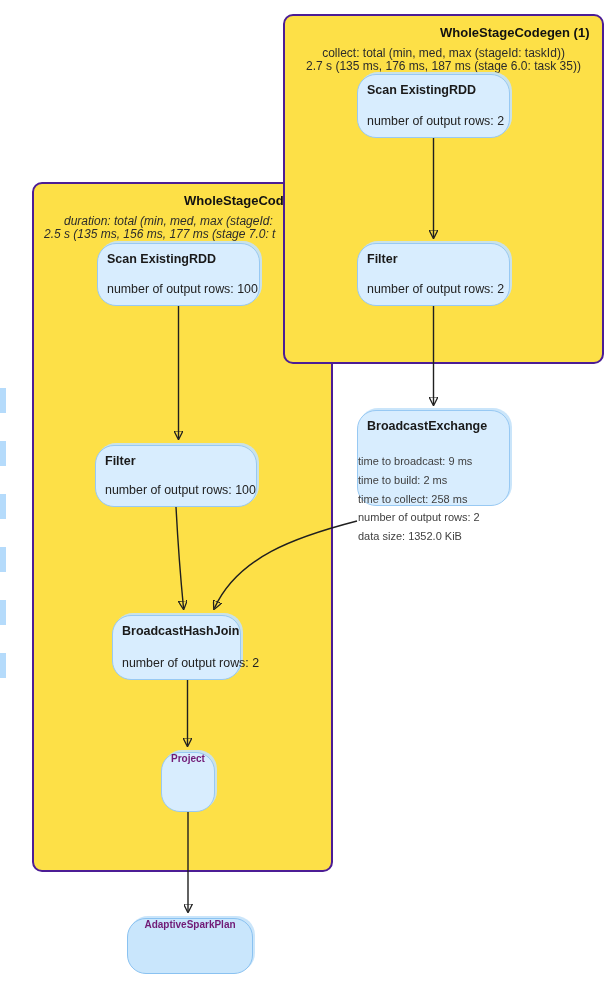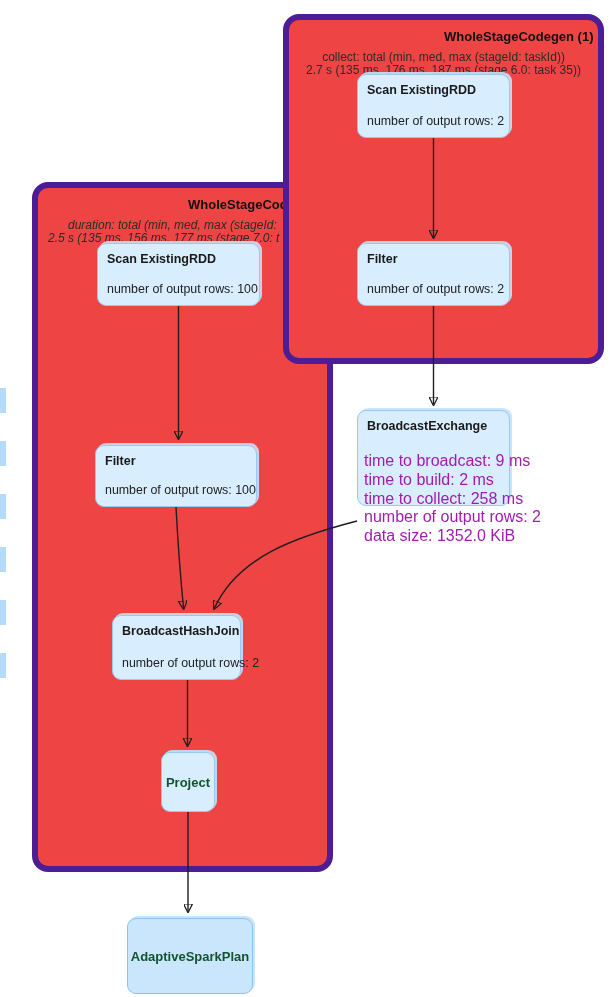--- a/index.html
+++ b/index.html
@@ -6,23 +6,23 @@
   body {
     width: 614px; height: 997px; position: relative; overflow: hidden;
     font-family: "Liberation Sans", "DejaVu Sans", sans-serif;
     color: #1f1f1f;
   }
   .canvas { position: absolute; inset: 0; }
 
   
   .cluster {
     position: absolute;
-    background: #ef4444;
-    border: 6px solid #4c1d95;
-    border-radius: 16px;
+    background: #fde047;
+    border: 2px solid #4c1d95;
+    border-radius: 10px;
     box-sizing: border-box;
   }
   .cluster-left  { left: 32px;  top: 182px; width: 301px; height: 690px; z-index: 1; }
   .cluster-right { left: 283px; top: 14px;  width: 321px; height: 350px; z-index: 2; }
 
   .cluster-title {
     position: absolute; top: 9px;
     font-size: 13px; font-weight: bold; color: #111;
     white-space: nowrap;
   }
@@ -36,53 +36,53 @@
   }
   .cluster-left .dur-line { position: absolute; font-size: 12px; line-height: 13px; color: #2b2b2b; white-space: nowrap; text-align: left; font-style: italic; }
   .cluster-left .dur-1 { top: 31px; left: 30px; }
   .cluster-left .dur-2 { top: 44px; left: 10px; }
 
   
   .node {
     position: absolute;
     background: #D8EDFE;
     border: 1px solid #98C9F3;
-    border-radius: 9px;
+    border-radius: 19px;
     box-sizing: border-box;
     z-index: 3;
     box-shadow: 2px -2px 0 rgba(196,226,250,0.9);
   }
   .node-title {
     position: absolute; top: 8px; left: 9px;
     font-size: 12.5px; font-weight: bold; color: #1a1a1a;
     white-space: nowrap;
   }
   .node-metric {
     position: absolute; bottom: 9px; left: 9px;
     font-size: 12.4px; color: #222;
     white-space: nowrap;
   }
   .node-metrics {
-    position: absolute; top: 41px; left: 6px;
-    font-size: 16px; line-height: 18.8px; color: #a21caf;
+    position: absolute; top: 41px; left: 0;
+    font-size: 11px; line-height: 18.8px; color: #404040;
     white-space: nowrap;
   }
   .node-center {
-    display: flex; align-items: center; justify-content: center;
-    font-size: 13px; font-weight: bold; color: #14532d;
+    display: flex; align-items: flex-start; justify-content: center;
+    font-size: 10px; font-weight: bold; color: #701a75;
   }
 
   #node-scan-1   { left: 357px; top: 74px;  width: 153px; height: 64px; }
   #node-filter-1 { left: 357px; top: 243px; width: 153px; height: 63px; }
   #node-bex      { left: 357px; top: 410px; width: 153px; height: 96px; }
   #node-scan-2   { left: 97px;  top: 243px; width: 163px; height: 63px; }
   #node-filter-2 { left: 95px;  top: 445px; width: 162px; height: 62px; }
   #node-bhj      { left: 112px; top: 615px; width: 129px; height: 65px; }
   #node-project  { left: 161px; top: 752px; width: 54px;  height: 60px; }
-  #node-asp      { left: 127px; top: 918px; width: 126px; height: 76px;
+  #node-asp      { left: 127px; top: 918px; width: 126px; height: 56px;
                    background: #C9E6FC; border-color: #8AC2F1; }
 
   
   svg.edges { position: absolute; left: 0; top: 0; z-index: 10; pointer-events: none; }
   svg.edges path { stroke: #1f1f1f; stroke-width: 1.4; fill: none; }
 
   
   .offcut {
     position: absolute; left: 0; top: 388px; width: 6px; height: 292px; z-index: 0;
     background: repeating-linear-gradient(to bottom,

